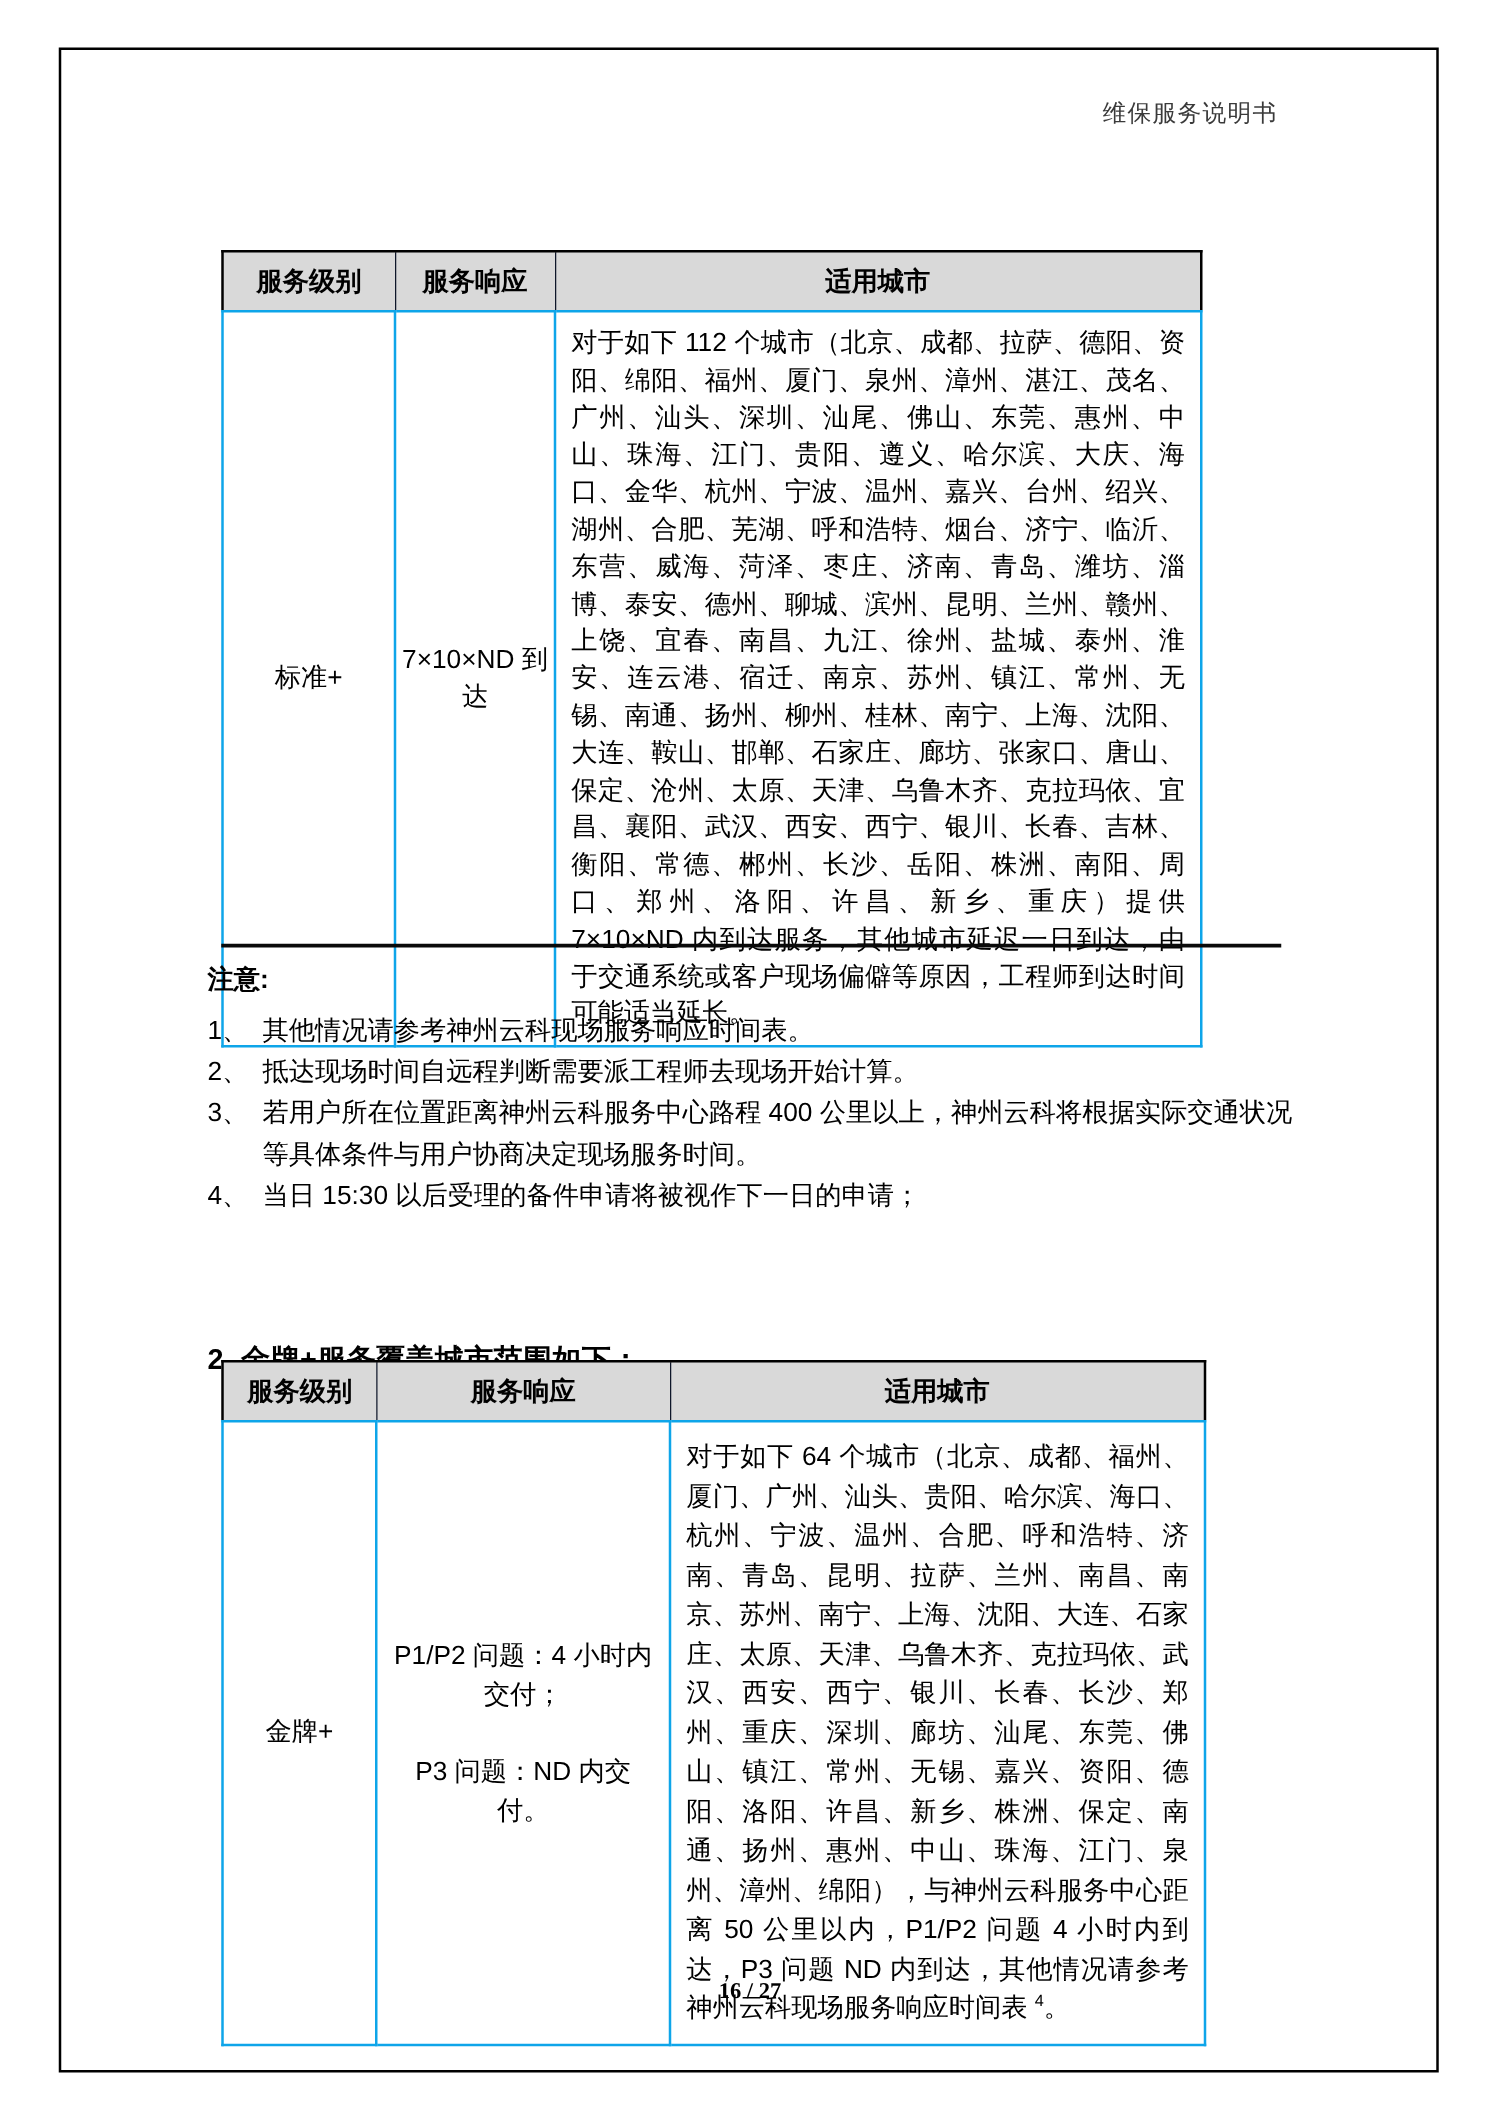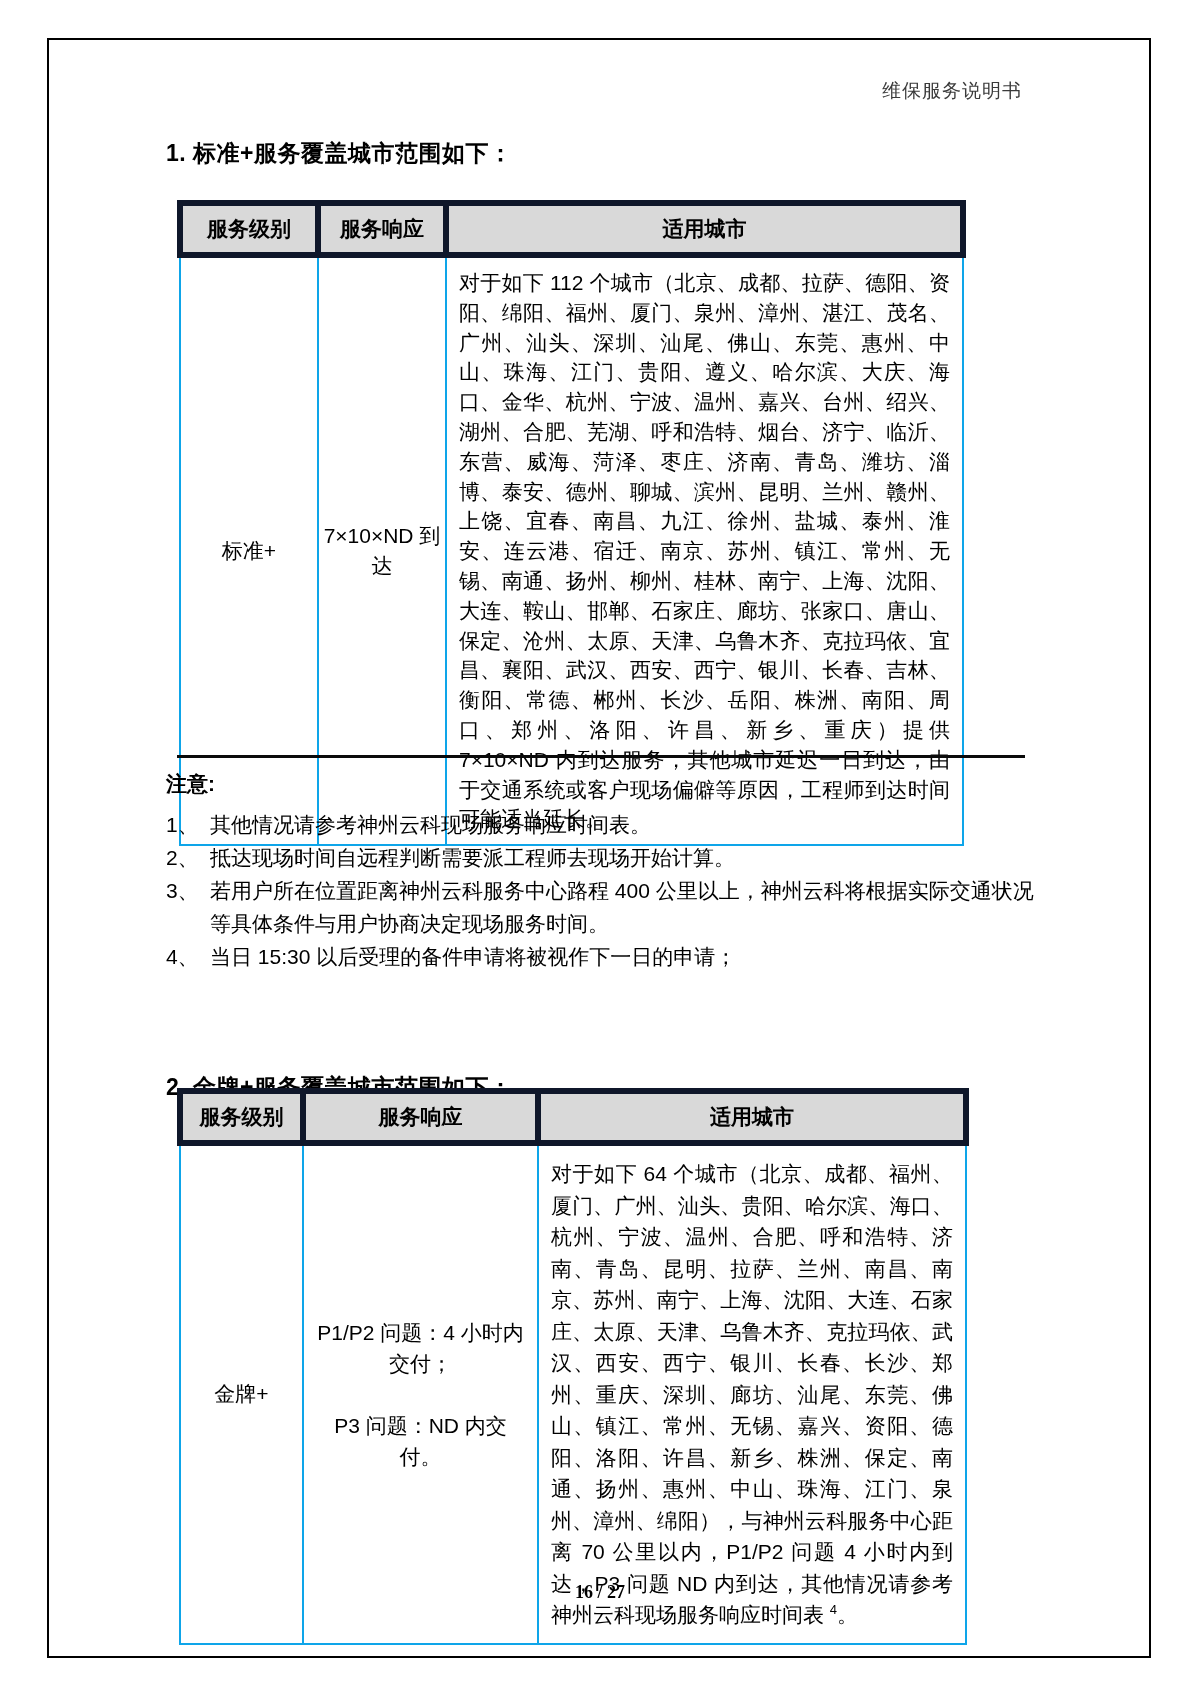--- a/index.html
+++ b/index.html
@@ -21,21 +21,21 @@
   }
   .sec1{top:138px;}
   .sec2{top:1072px;}
   table.svc{
     position:absolute;border-collapse:collapse;table-layout:fixed;background:#fff;
     border:2px solid #000;
   }
   .t1{left:177px;top:200px;width:783px;}
   .t2{left:177px;top:1088px;width:786px;}
   table.svc th{
-    background:#d9d9d9;border:6px solid #0f172a;font-size:21px;font-weight:bold;
+    background:#d9d9d9;border:1px solid #0f172a;font-size:21px;font-weight:bold;
     height:46px;text-align:center;padding:0 4px;
   }
   table.svc td{
     border:2px solid #0ea5e9;font-size:21px;vertical-align:middle;padding:0;
   }
   .t1 tbody tr{height:432px;}
   .t2 tbody tr{height:409px;}
   .c-center{text-align:center;line-height:30px;padding:0 10px;}
   .cities{text-align:justify;vertical-align:middle;}
   .t1 .cities{padding:10px 12px;line-height:29.8px;}
@@ -57,21 +57,20 @@
   }
 </style>
 </head>
 <body>
 
 <div class="page">
   <div class="page-border"></div>
 
   <div class="header-title">维保服务说明书</div>
 
-  <div class="sec-title sec1">1. 标准+服务覆盖城市范围如下：</div>
 
   <table class="svc t1">
     <colgroup>
       <col style="width:138px">
         <col style="width:128px">
         <col style="width:517px">
     </colgroup>
     <thead>
       <tr>
         <th>服务级别</th>
@@ -125,19 +124,19 @@
         <th>适用城市</th>
       </tr>
     </thead>
     <tbody>
       <tr>
         <td class="c-center">金牌+</td>
         <td class="resp2">
           <div class="resp-line1">P1/P2 问题：4 小时内交付；</div>
           <div class="resp-line2">P3 问题：ND 内交付。</div>
         </td>
-        <td class="cities"><span>对于如下 64 个城市（北京、成都、福州、厦门、广州、汕头、贵阳、哈尔滨、海口、杭州、宁波、温州、合肥、呼和浩特、济南、青岛、昆明、拉萨、兰州、南昌、南京、苏州、南宁、上海、沈阳、大连、石家庄、太原、天津、乌鲁木齐、克拉玛依、武汉、西安、西宁、银川、长春、长沙、郑州、重庆、深圳、廊坊、汕尾、东莞、佛山、镇江、常州、无锡、嘉兴、资阳、德阳、洛阳、许昌、新乡、株洲、保定、南通、扬州、惠州、中山、珠海、江门、泉州、漳州、绵阳），与神州云科服务中心距离 70 公里以内，P1/P2 问题 4 小时内到达，P3 问题 ND 内到达，其他情况请参考神州云科现场服务响应时间表 </span><sup class="fn">4</sup><span>。</span></td>
+        <td class="cities"><span>对于如下 64 个城市（北京、成都、福州、厦门、广州、汕头、贵阳、哈尔滨、海口、杭州、宁波、温州、合肥、呼和浩特、济南、青岛、昆明、拉萨、兰州、南昌、南京、苏州、南宁、上海、沈阳、大连、石家庄、太原、天津、乌鲁木齐、克拉玛依、武汉、西安、西宁、银川、长春、长沙、郑州、重庆、深圳、廊坊、汕尾、东莞、佛山、镇江、常州、无锡、嘉兴、资阳、德阳、洛阳、许昌、新乡、株洲、保定、南通、扬州、惠州、中山、珠海、江门、泉州、漳州、绵阳），与神州云科服务中心距离 50 公里以内，P1/P2 问题 4 小时内到达，P3 问题 ND 内到达，其他情况请参考神州云科现场服务响应时间表 </span><sup class="fn">4</sup><span>。</span></td>
       </tr>
     </tbody>
   </table>
 
   <div class="footer">16 / 27</div>
 </div>
 
 </body></html>

